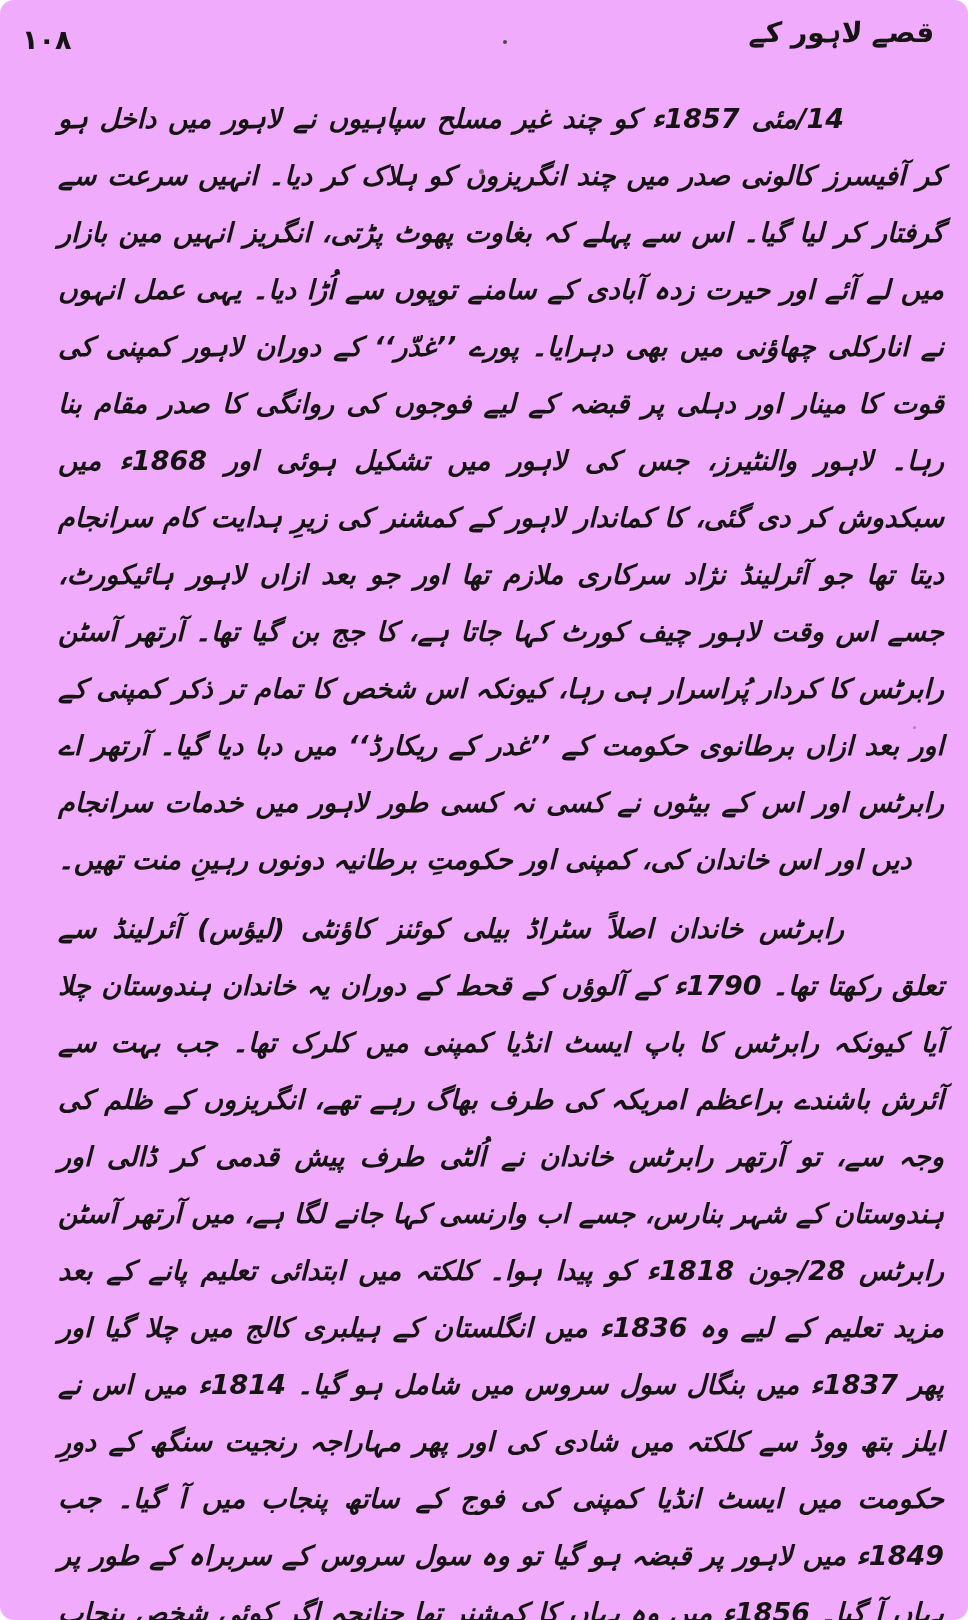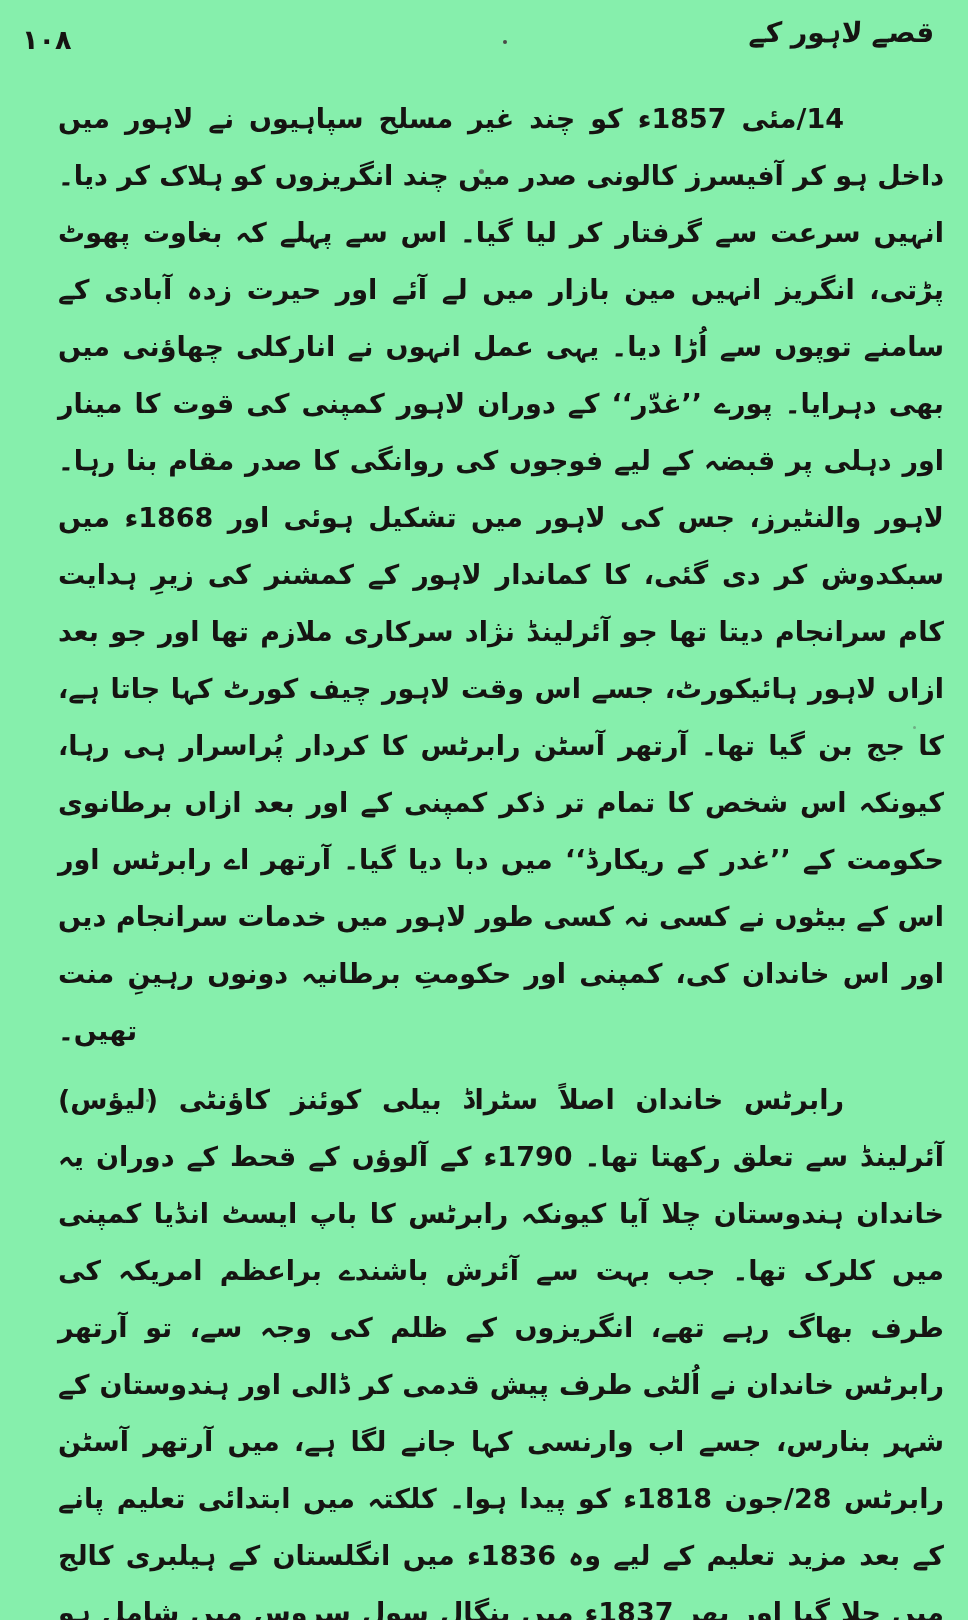--- a/index.html
+++ b/index.html
@@ -4,25 +4,26 @@
 <style>
   html, body {
     margin: 0;
     padding: 0;
     background: #ffffff;
   }
   .page {
     position: relative;
     width: 968px;
     height: 1620px;
-    background: #86efac;
+    background: #f0abfc;
     overflow: hidden;
     font-family: "DejaVu Sans", sans-serif;
     color: #161412;
     box-sizing: border-box;
+    border-radius: 14px;
   }
   
   .running-header {
     position: absolute;
     top: 16px;
     left: 22px;
     right: 34px;
     display: flex;
     justify-content: space-between;
     align-items: flex-start;
@@ -49,20 +50,21 @@
     direction: rtl;
     text-align: justify;
     font-size: 27px;
     font-weight: bold;
     line-height: 57px;
   }
   .para {
     margin: 0;
     text-indent: 100px;
     text-align-last: left; 
+    font-style: italic;
   }
   .para + .para {
     margin-top: 12px;
   }
   
   .speck {
     position: absolute;
     background: #4a4a48;
     border-radius: 50%;
   }

